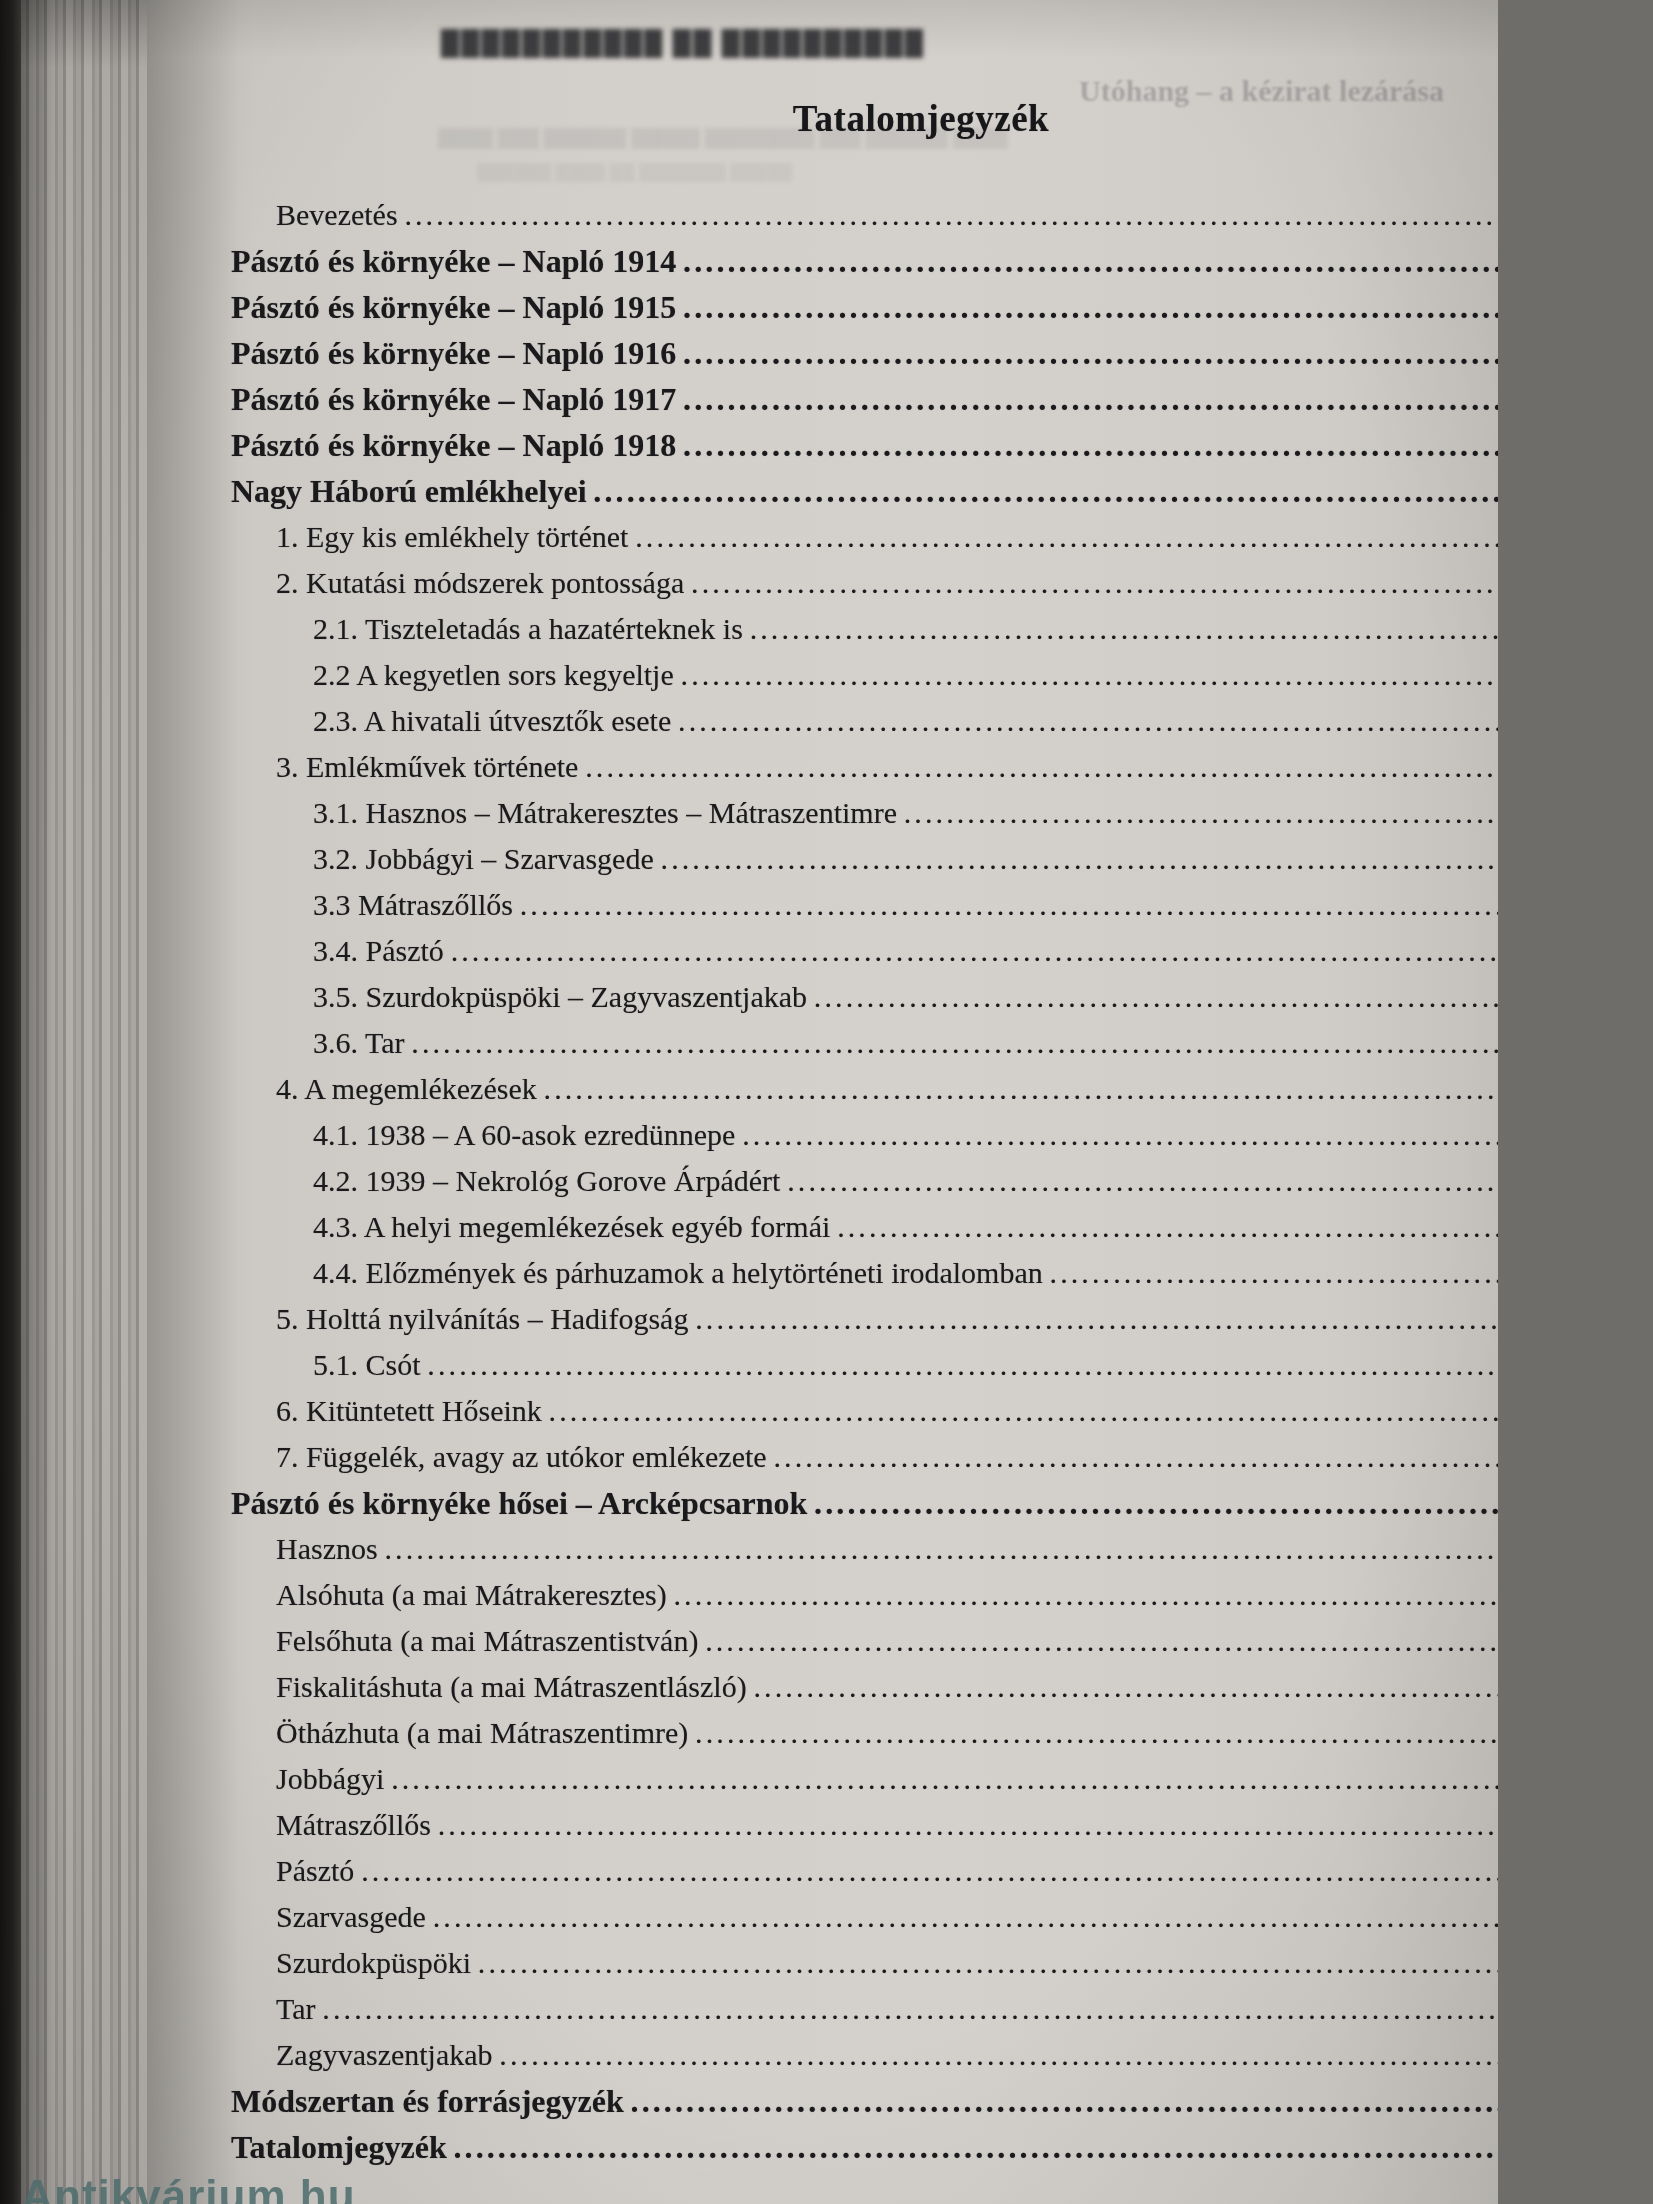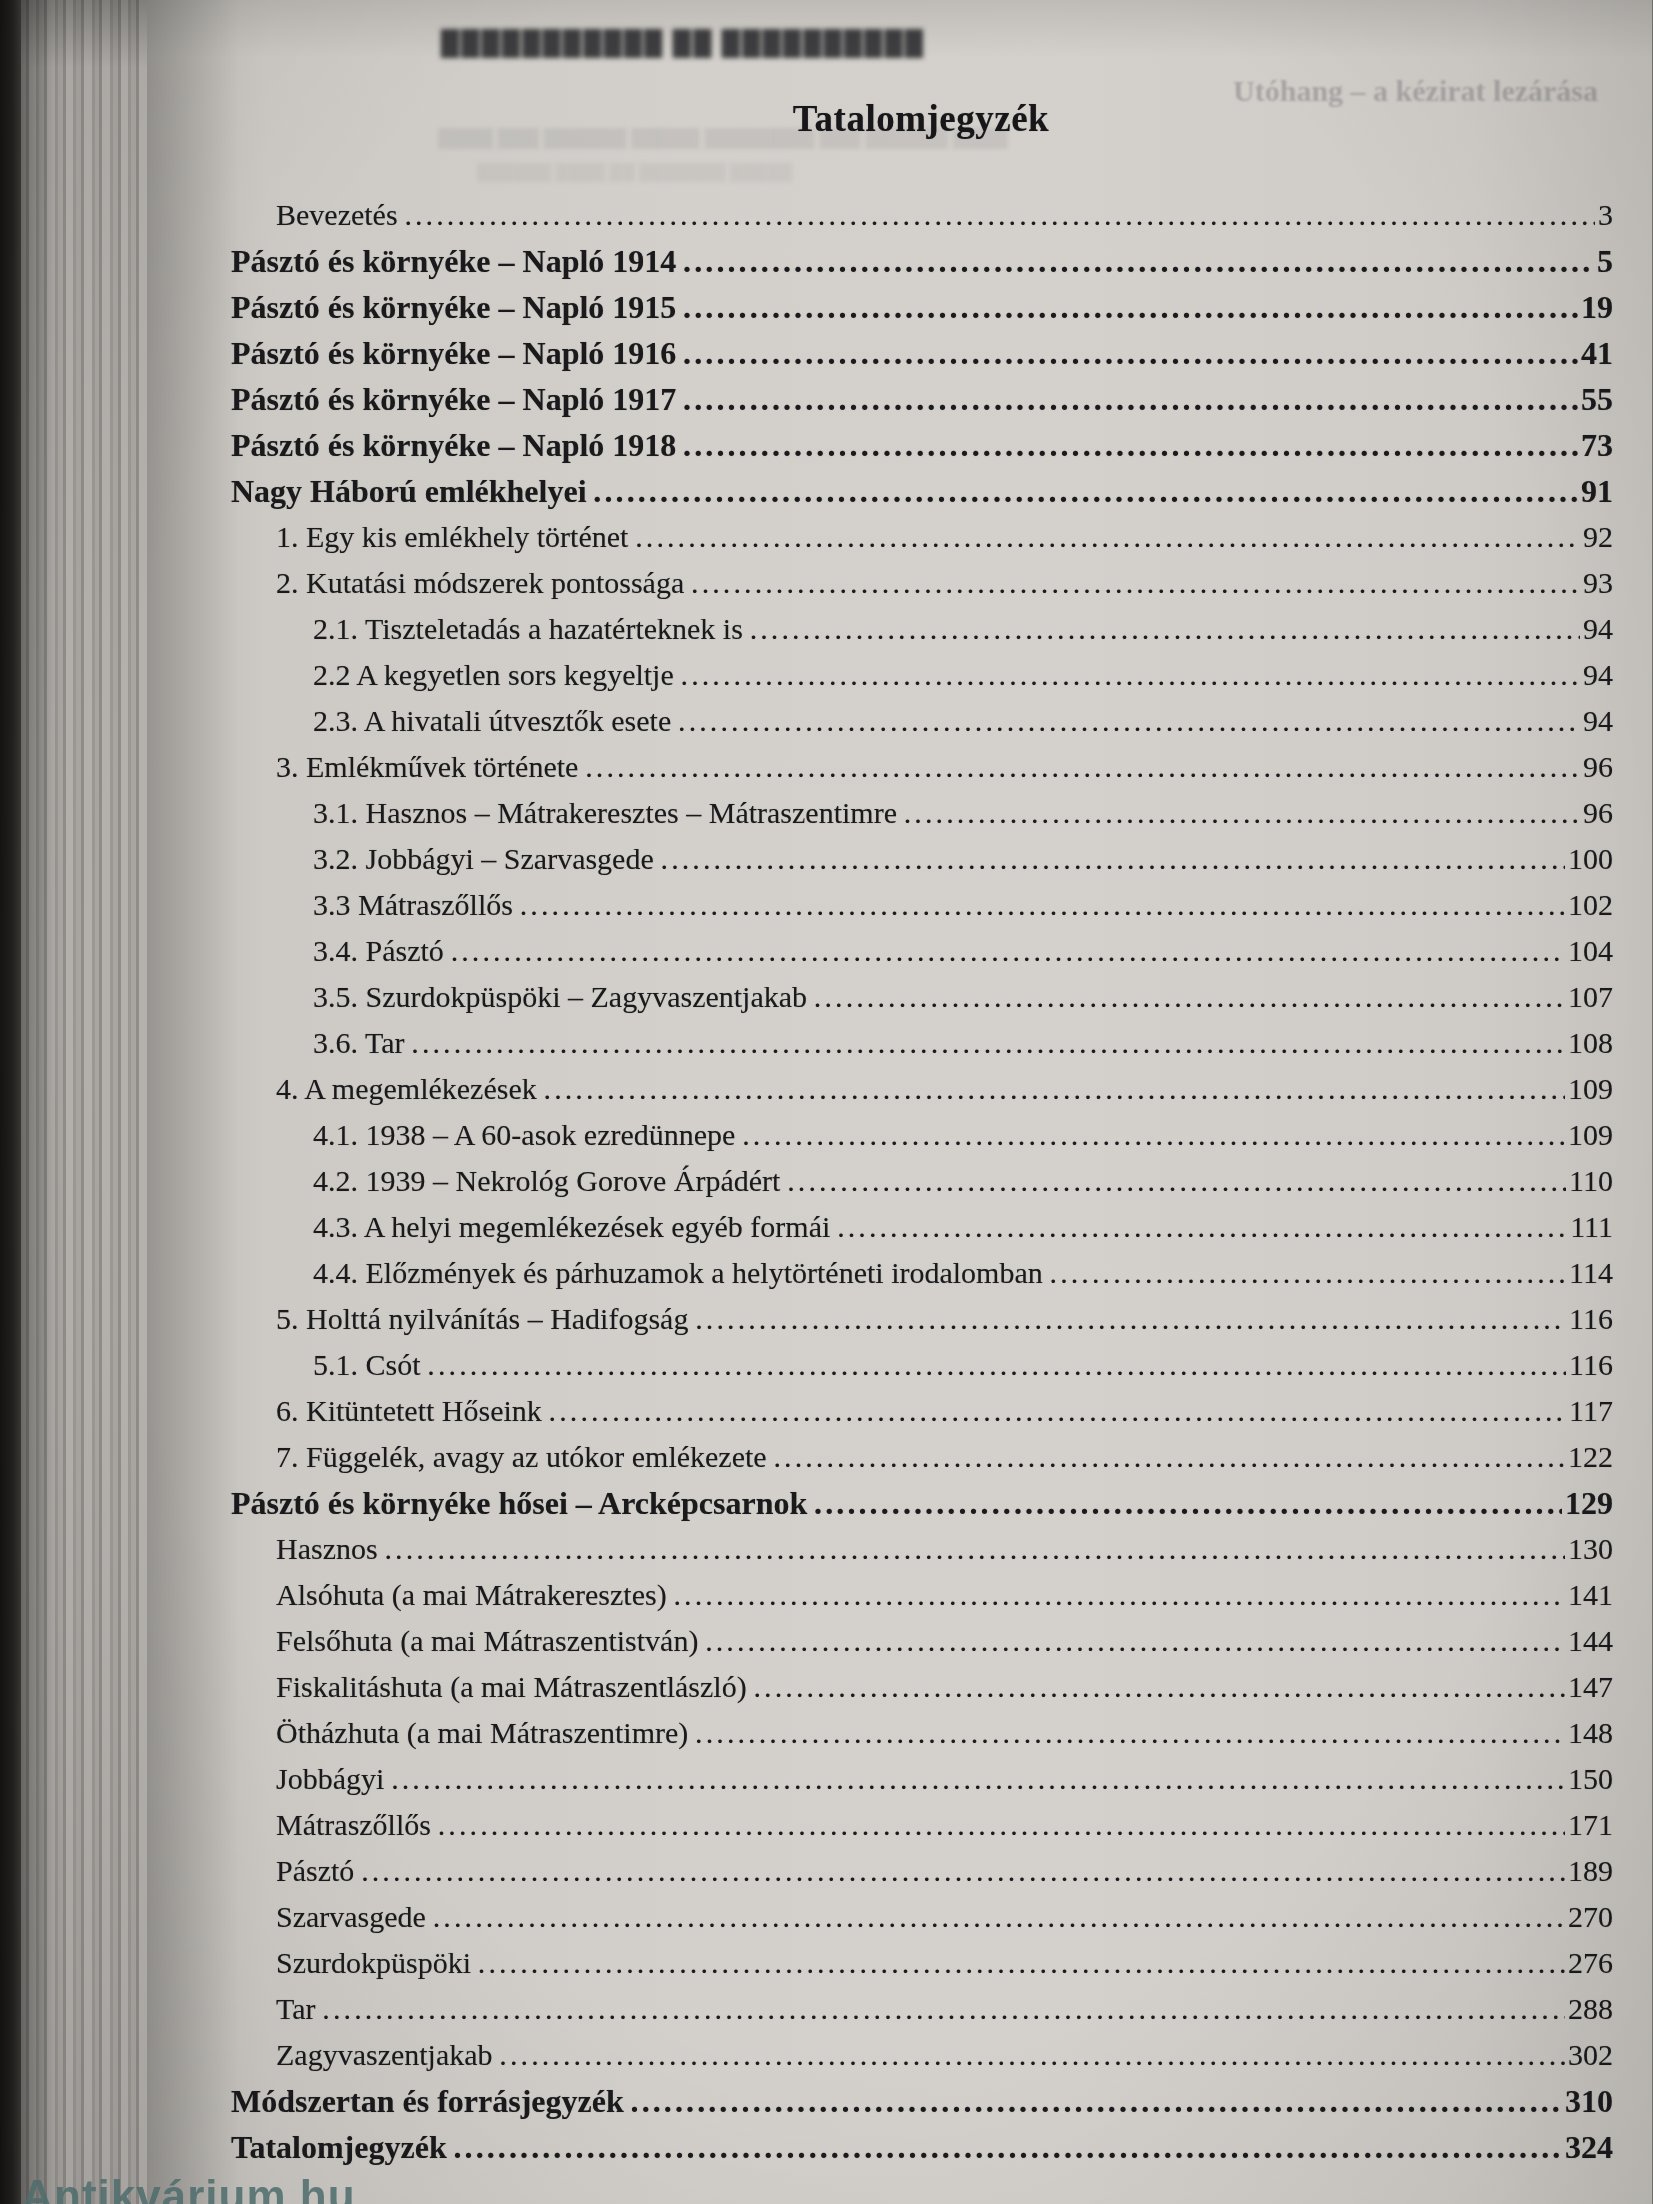--- a/index.html
+++ b/index.html
@@ -1,18 +1,18 @@
 <!DOCTYPE html>
 <html><head>
 <meta charset="utf-8">
 <style>
   html,body { margin:0; padding:0; background:#6f6d6a; }
   .scan {
     position:relative;
-    width:1652px; height:2205px;
+    width:1498px; height:2205px;
     overflow:hidden;
     font-family:"Liberation Serif","DejaVu Serif",serif;
     background:#cbc8c3;
   }
   
   .edge-dark {
     position:absolute; left:0; top:0; bottom:0; width:21.3px;
     background:linear-gradient(90deg,#141311 0%,#23211f 60%,#3a3835 100%);
   }
   

